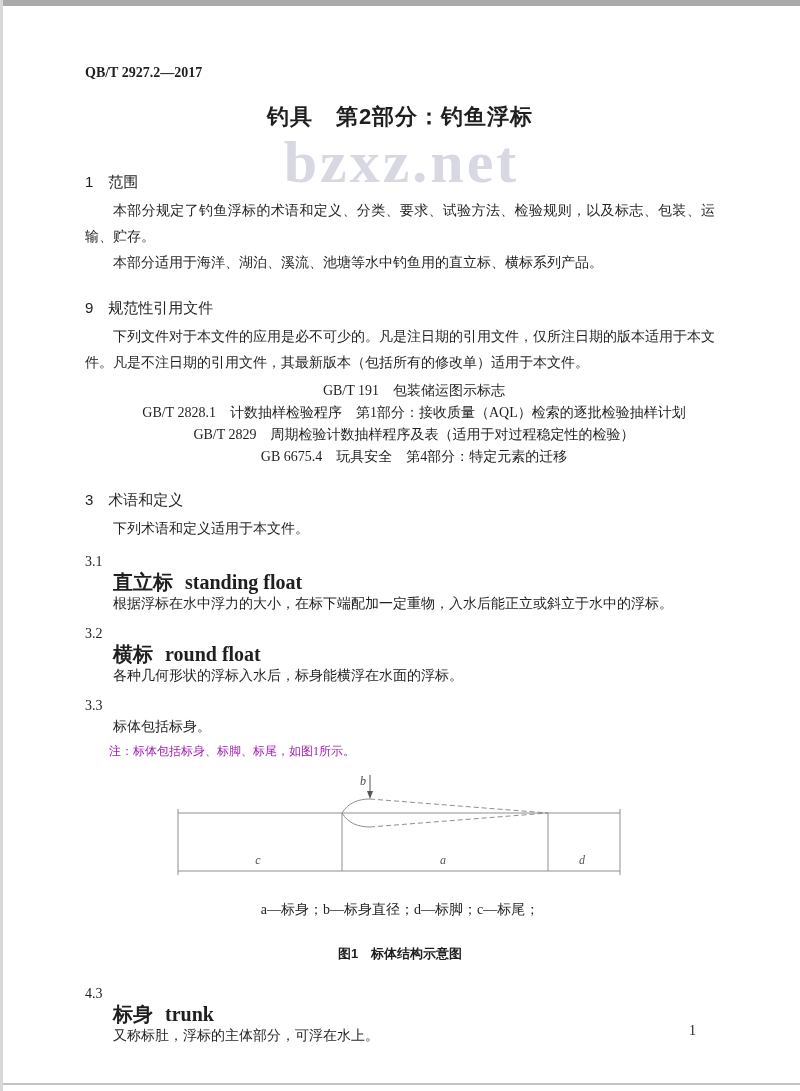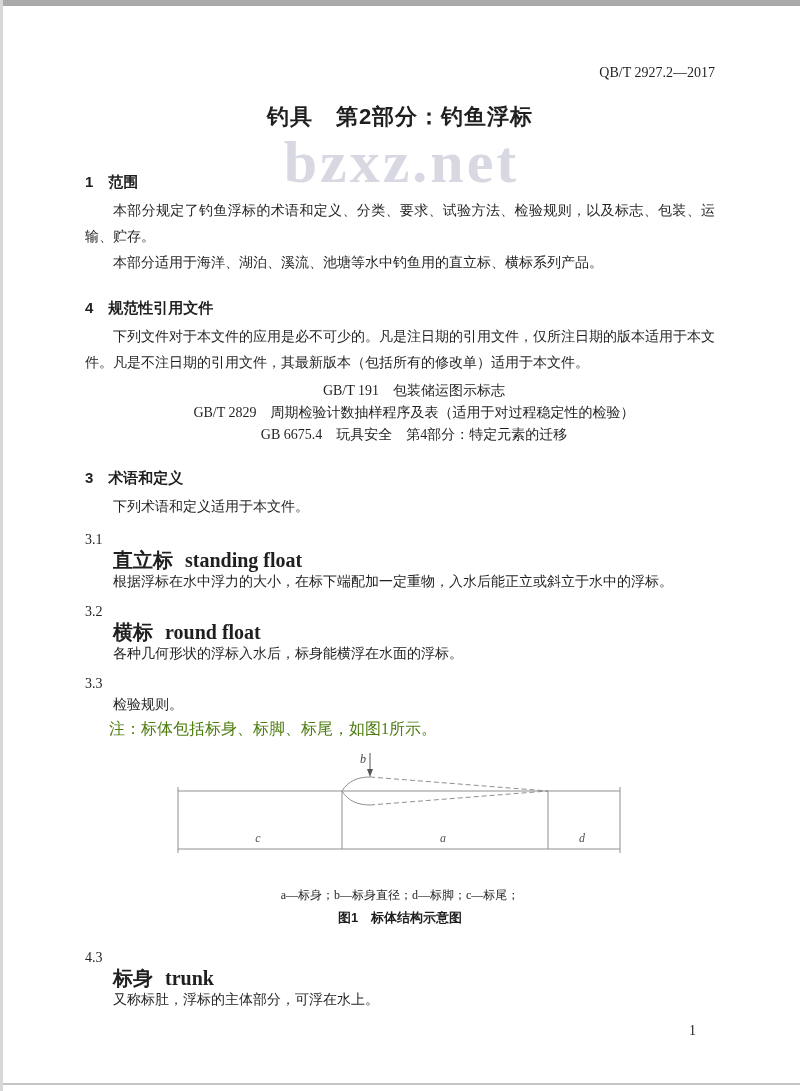--- a/index.html
+++ b/index.html
@@ -13,46 +13,46 @@
   .scan-top { position:absolute; top:0; left:0; right:0; height:6px; background:#aaaaaa; }
   .scan-bottom { position:absolute; bottom:6px; left:0; right:0; height:2px; background:#c4c4c4; }
   .watermark {
     position:absolute; top:128px; left:0; width:100%;
     text-align:center; font-size:60px; font-weight:bold;
     font-family:"Liberation Serif","DejaVu Serif",serif;
     color:#b9b9cc; opacity:.55; letter-spacing:3px;
     z-index:3; pointer-events:none;
   }
   .content { position:absolute; top:64px; left:82px; width:630px; z-index:2; }
-  .doc-number { text-align:right; font-weight:normal; font-size:14px; line-height:18px; }
+  .doc-number { text-align:left; font-weight:bold; font-size:14px; line-height:18px; }
   .title {
     margin-top:20px; text-align:center; font-size:22px; font-weight:bold;
     font-family:"Liberation Sans","DejaVu Sans",sans-serif; line-height:30px;
     letter-spacing:1px;
   }
   .h2 {
-    margin:22px 0 6px; font-size:15px; font-weight:bold; line-height:20px;
+    margin:22px 0 6px; font-size:15px; font-weight:normal; line-height:20px;
     font-family:"Liberation Sans","DejaVu Sans",sans-serif;
   }
   .h2.first { margin-top:40px; }
   .para { font-size:14px; line-height:26px; text-indent:2em; text-align:justify; }
   .refs { margin:4px 0 0 28px; }
   .ref { font-size:14px; line-height:22px;text-align:center; }
   .term-num { margin-top:10px; font-size:14px; line-height:19px; }
   .term-line {
     margin:2px 0 0 28px; font-size:20px; line-height:19px; font-weight:bold;
     font-family:"Liberation Sans","DejaVu Sans",sans-serif;
   }
   .term-en { margin-left:12px; font-family:"Liberation Serif","DejaVu Serif",serif; }
   .def { margin-top:2px; font-size:14px; line-height:20px; text-indent:2em; text-align:justify; }
-  .note { margin:4px 0 0 24px; font-size:16px; line-height:20px; color:#4d7c0f; }
+  .note { margin:4px 0 0 24px; font-size:12px; line-height:20px; color:#a21caf; }
   .figure { margin-top:6px; text-align:center; }
-  .fig-legend { margin-top:19px; font-size:12px; line-height:18px; }
+  .fig-legend { margin-top:12px; font-size:14px; line-height:18px; }
   .fig-caption {
-    margin-top:4px; font-size:13px; font-weight:bold; line-height:20px;
+    margin-top:25px; font-size:13px; font-weight:bold; line-height:20px;
     font-family:"Liberation Sans","DejaVu Sans",sans-serif;
   }
   .page-number { position:absolute; right:104px; bottom:52px; font-size:14px; z-index:2; }
 </style>
 </head>
 <body>
 
 <div class="page">
   <div class="scan-top"></div>
   <div class="scan-bottom"></div>
@@ -62,45 +62,46 @@
   <div class="content">
 
     <div class="doc-number">QB/T 2927.2—2017</div>
 
     <div class="title">钓具　第2部分：钓鱼浮标</div>
 
     <div class="h2 first">1　范围</div>
     <p class="para">本部分规定了钓鱼浮标的术语和定义、分类、要求、试验方法、检验规则，以及标志、包装、运输、贮存。</p>
     <p class="para">本部分适用于海洋、湖泊、溪流、池塘等水中钓鱼用的直立标、横标系列产品。</p>
 
-    <div class="h2">4　规范性引用文件</div>
+    <div class="h2">9　规范性引用文件</div>
     <p class="para">下列文件对于本文件的应用是必不可少的。凡是注日期的引用文件，仅所注日期的版本适用于本文件。凡是不注日期的引用文件，其最新版本（包括所有的修改单）适用于本文件。</p>
     <div class="refs">
       <div class="ref">GB/T 191　包装储运图示标志</div>
+      <div class="ref">GB/T 2828.1　计数抽样检验程序　第1部分：接收质量（AQL）检索的逐批检验抽样计划</div>
       <div class="ref">GB/T 2829　周期检验计数抽样程序及表（适用于对过程稳定性的检验）</div>
       <div class="ref">GB 6675.4　玩具安全　第4部分：特定元素的迁移</div>
     </div>
 
     <div class="h2">3　术语和定义</div>
     <p class="para">下列术语和定义适用于本文件。</p>
 
     <div class="term-num">3.1</div>
     <div class="term-line">
       <span class="term-zh">直立标</span><span class="term-en">standing float</span>
     </div>
     <p class="def">根据浮标在水中浮力的大小，在标下端配加一定重物，入水后能正立或斜立于水中的浮标。</p>
 
     <div class="term-num">3.2</div>
     <div class="term-line">
       <span class="term-zh">横标</span><span class="term-en">round float</span>
     </div>
     <p class="def">各种几何形状的浮标入水后，标身能横浮在水面的浮标。</p>
 
     <div class="term-num">3.3</div>
-    <p class="def">检验规则。</p>
+    <p class="def">标体包括标身。</p>
     <p class="note">注：标体包括标身、标脚、标尾，如图1所示。</p>
 
     <div class="figure">
       <svg width="460" height="118" viewBox="0 0 460 118">
         <g stroke="#8f8f8f" stroke-width="1" fill="none">
           <line x1="8" y1="46" x2="450" y2="46"></line>
           <line x1="8" y1="104" x2="450" y2="104"></line>
           <line x1="8" y1="42" x2="8" y2="108"></line>
           <line x1="172" y1="46" x2="172" y2="104"></line>
           <line x1="378" y1="46" x2="378" y2="104"></line>

